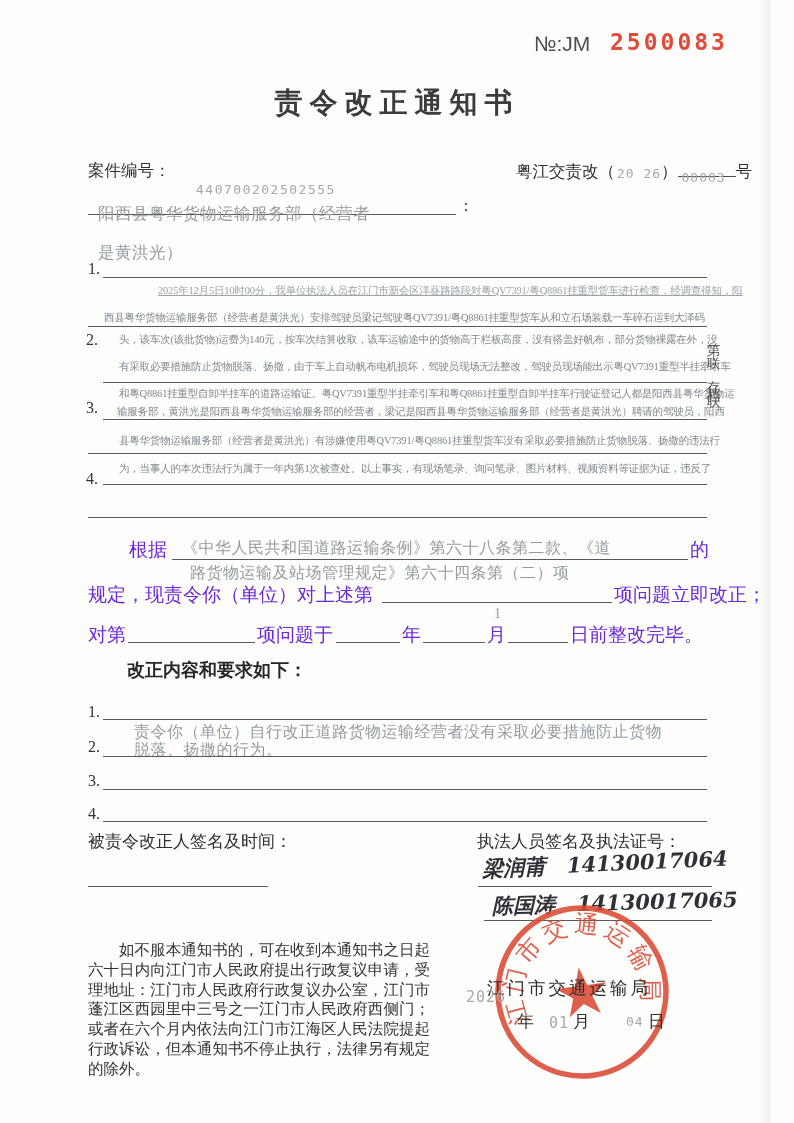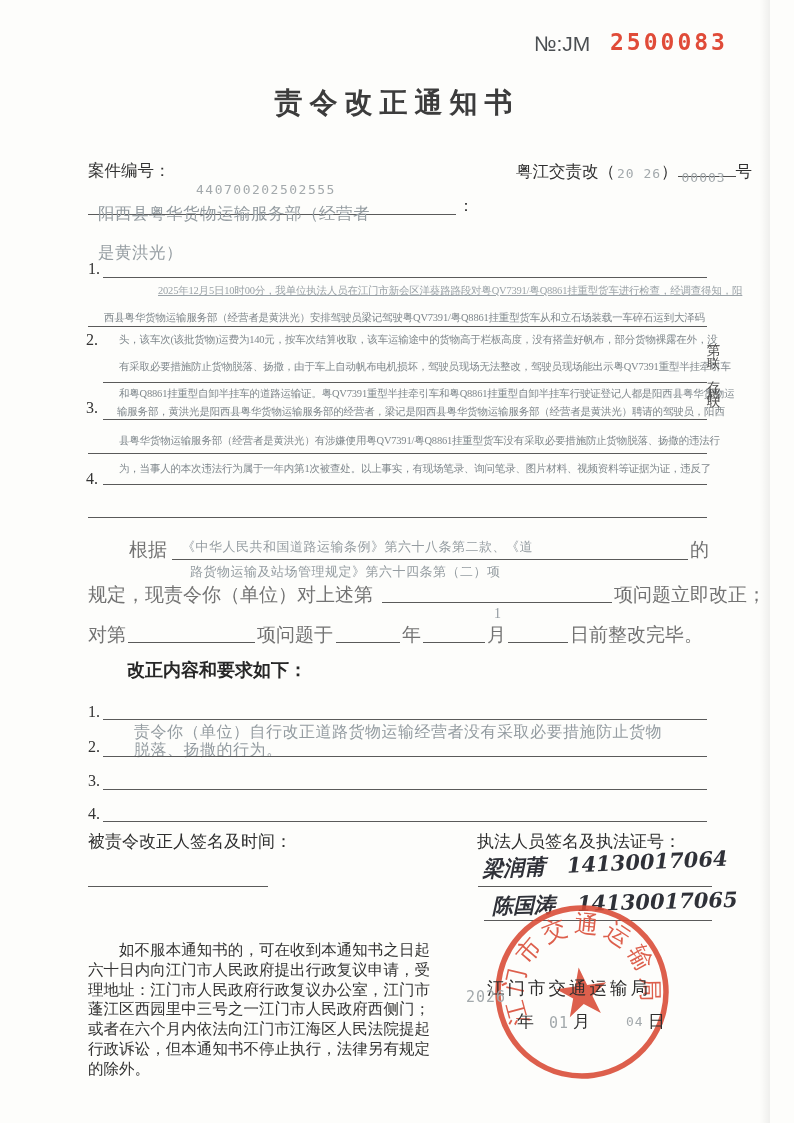--- a/index.html
+++ b/index.html
@@ -9,23 +9,23 @@
     font-family:"Liberation Serif","DejaVu Serif",serif;color:#2f2f2f;
   }
   .abs{position:absolute;}
   .nowrap{white-space:nowrap;}
   
   .ln{position:absolute;height:0;border-top:1px solid #5a5a5a;}
   
   .imp{position:absolute;white-space:nowrap;font-size:10.5px;letter-spacing:-0.2px;color:#7f878c;}
   .imp.light{color:#9ba3a8;text-decoration:underline;}
   
-  .impL{position:absolute;white-space:nowrap;font-size:13px;color:#949ca1;letter-spacing:0.5px;}
+  .impL{position:absolute;white-space:nowrap;font-size:16px;color:#949ca1;letter-spacing:0.5px;}
   .lbl{position:absolute;font-size:16px;color:#333;}
-  .body-lg{position:absolute;font-size:19px;color:#737373;white-space:nowrap;}
+  .body-lg{position:absolute;font-size:19px;color:#6d28d9;white-space:nowrap;}
   .bold-head{position:absolute;font-weight:700;color:#262626;}
   .stamp{font-family:"DejaVu Sans Mono",monospace;color:#a3a9ac;font-size:13px;letter-spacing:1px;}
   .paren-gap{display:inline-block;width:46px;position:relative;height:18px;vertical-align:baseline;}
   .paren-gap .stamp{position:absolute;left:2px;top:7px;}
   .blank-inline{display:inline-block;width:58px;border-bottom:1.2px solid #4e4e4e;position:relative;height:16px;}
   .blank-inline .stamp{position:absolute;left:4px;top:10px;}
   .hand{position:absolute;font-style:italic;font-weight:600;color:#2f3138;white-space:nowrap;
         font-family:"DejaVu Serif",serif;transform:rotate(-2.5deg);}
   .vert{writing-mode:vertical-rl;letter-spacing:6px;}
   .edge-shadow{position:absolute;right:24px;top:0;width:10px;height:100%;

